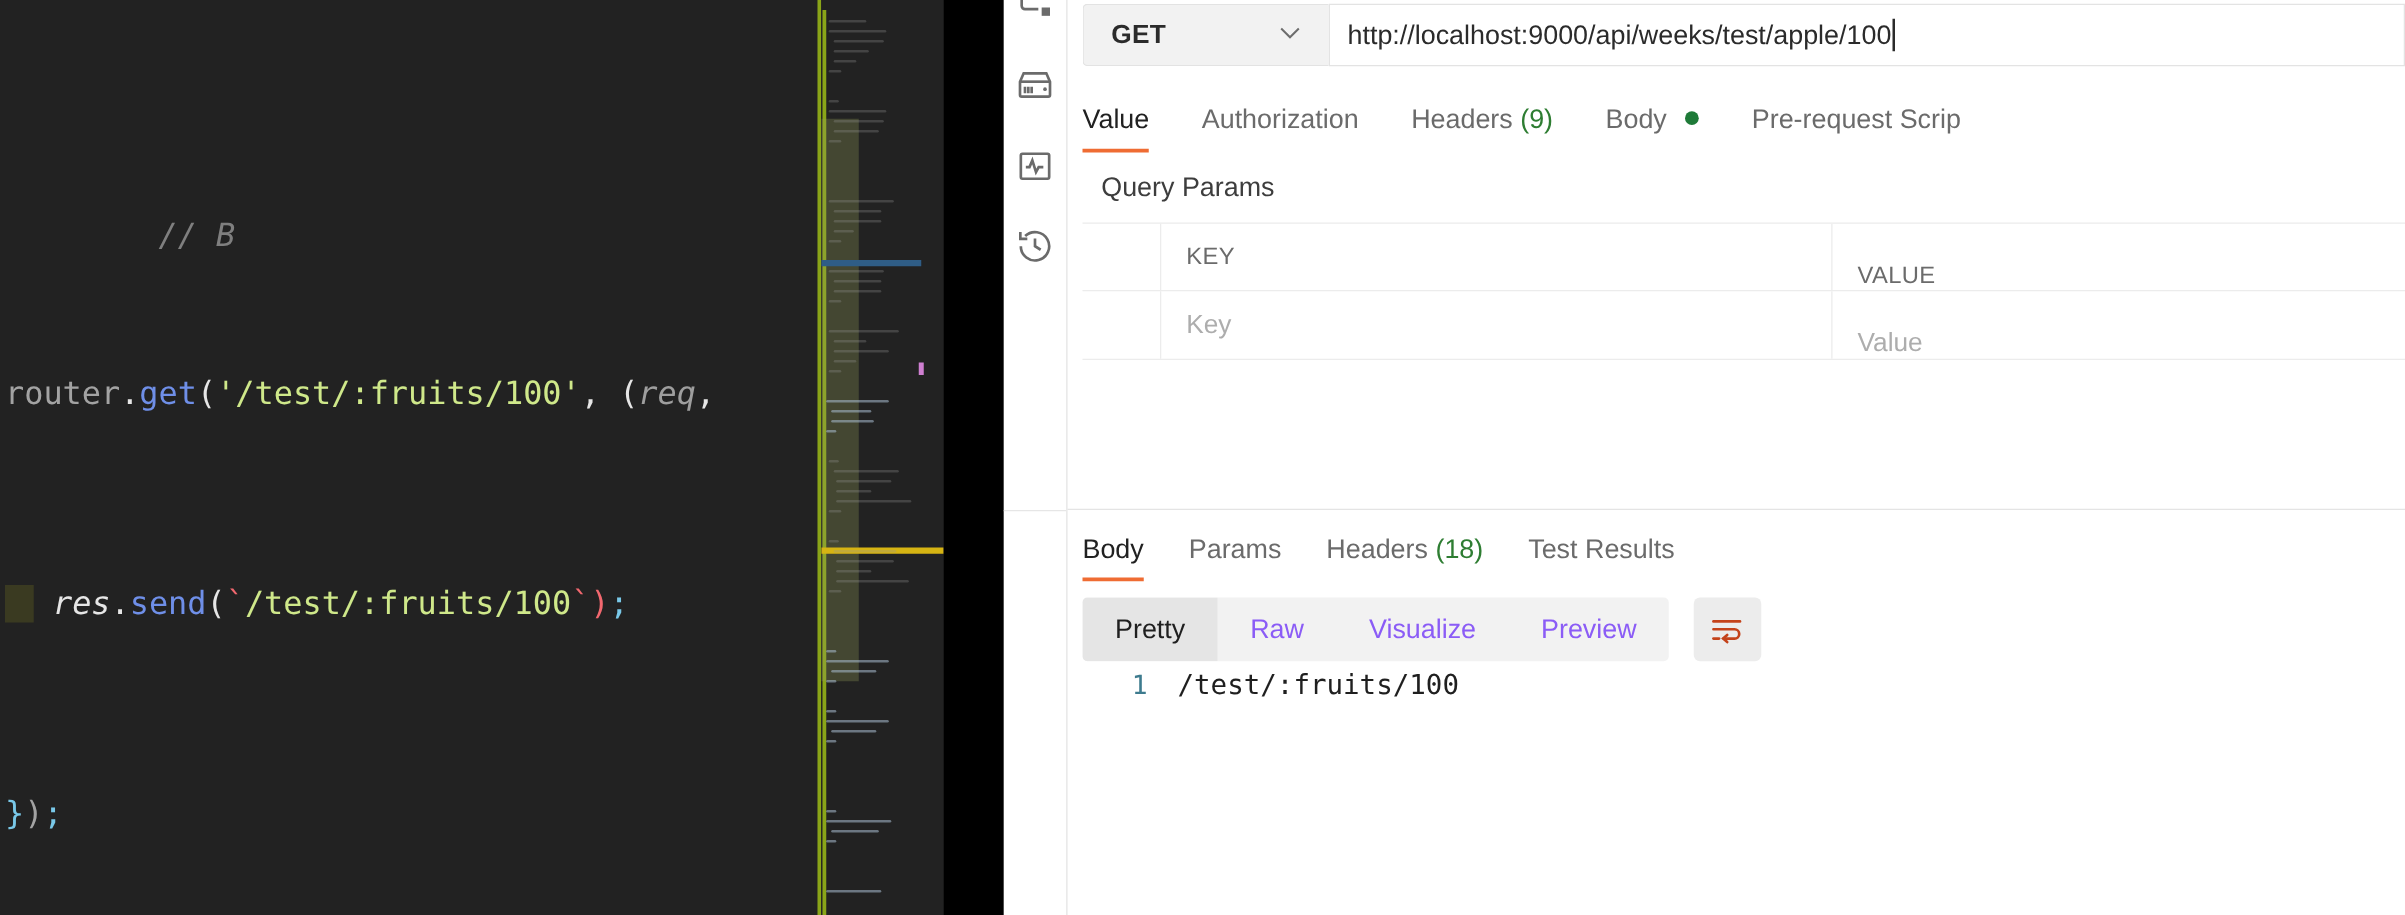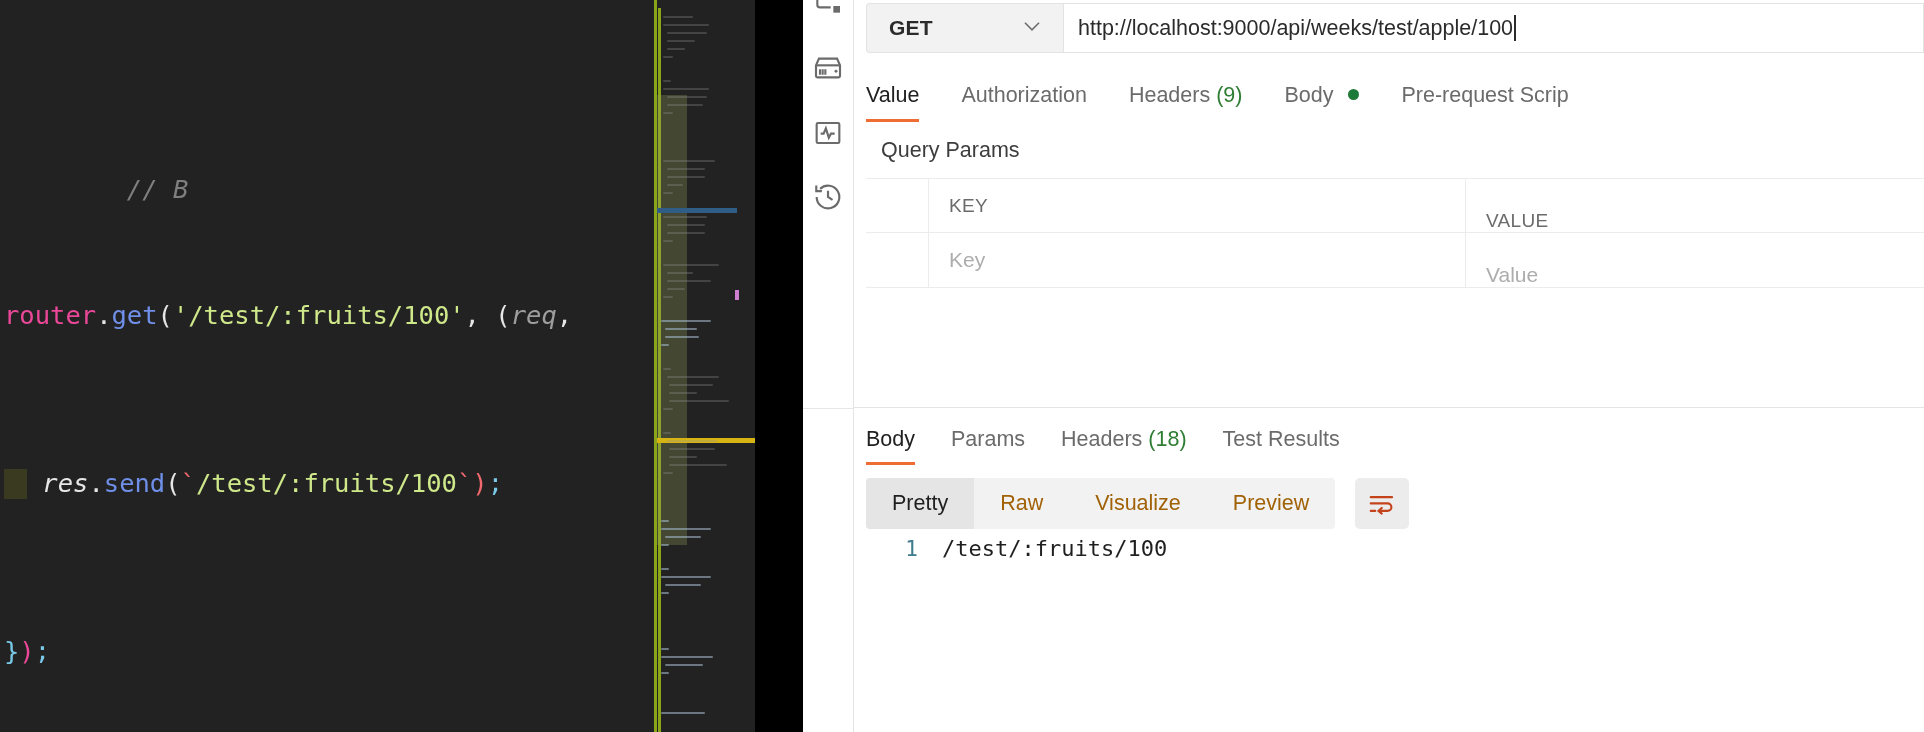--- a/index.html
+++ b/index.html
@@ -15,21 +15,21 @@
   #code-area {
     position:absolute; left:0; top:0; width:803px; height:732px;
     font-family:"DejaVu Sans Mono","Liberation Mono", monospace;
     font-size:25.5px; line-height:42px; white-space:pre;
   }
   .cline { position:relative; height:42px; padding-left:4px; }
   .indent-guide {
     display:inline-block; width:23px; height:30px; vertical-align:-7px;
     background:#3a3a21;
   }
-  .tok-plain  { color:#ec4899; }
+  .tok-plain  { color:#a3a3a3; }
   .tok-com    { color:#7f7f7f; font-style:italic; }
   .tok-fn     { color:#6f8fe8; }
   .tok-punct  { color:#e6e6e6; }
   .tok-str    { color:#cfe88a; }
   .tok-tick   { color:#f2686f; }
   .tok-param  { color:#9e9e9e; font-style:italic; }
   .tok-brace  { color:#79c8e8; }
   .tok-var    { color:#e6e6e6; font-style:italic; }
 
   
@@ -139,21 +139,21 @@
   .stab.active { color:#212121; }
   .stab.active::after {
     content:""; position:absolute; left:0; right:0; bottom:0; height:3px; background:#ef6c33;
   }
 
   
   #view-toolbar { position:absolute; left:12px; top:478px; display:flex; align-items:center; }
   #segmented { display:flex; background:#f2f2f2; border-radius:4px; overflow:hidden; height:51px;text-align:right; }
   .seg {
     display:flex; align-items:center; justify-content:center; padding:0 26px;
-    font-size:21.5px; color:#a16207; cursor:pointer; white-space:nowrap;
+    font-size:21.5px; color:#8b5cf6; cursor:pointer; white-space:nowrap;
   }
   .seg.active { background:#e5e5e5; color:#1f1f1f; }
   #fmt-select {
     margin-left:22px; height:51px; background:#f2f2f2; border-radius:4px;
     display:flex; align-items:center; gap:20px; padding:0 20px 0 24px; cursor:pointer;
   }
   #fmt-label { font-size:21.5px; color:#3d3d3d; }
   #wrap-btn {
     margin-left:20px; width:54px; height:51px; background:#ececec; border-radius:5px;
     display:flex; align-items:center; justify-content:center; cursor:pointer;

